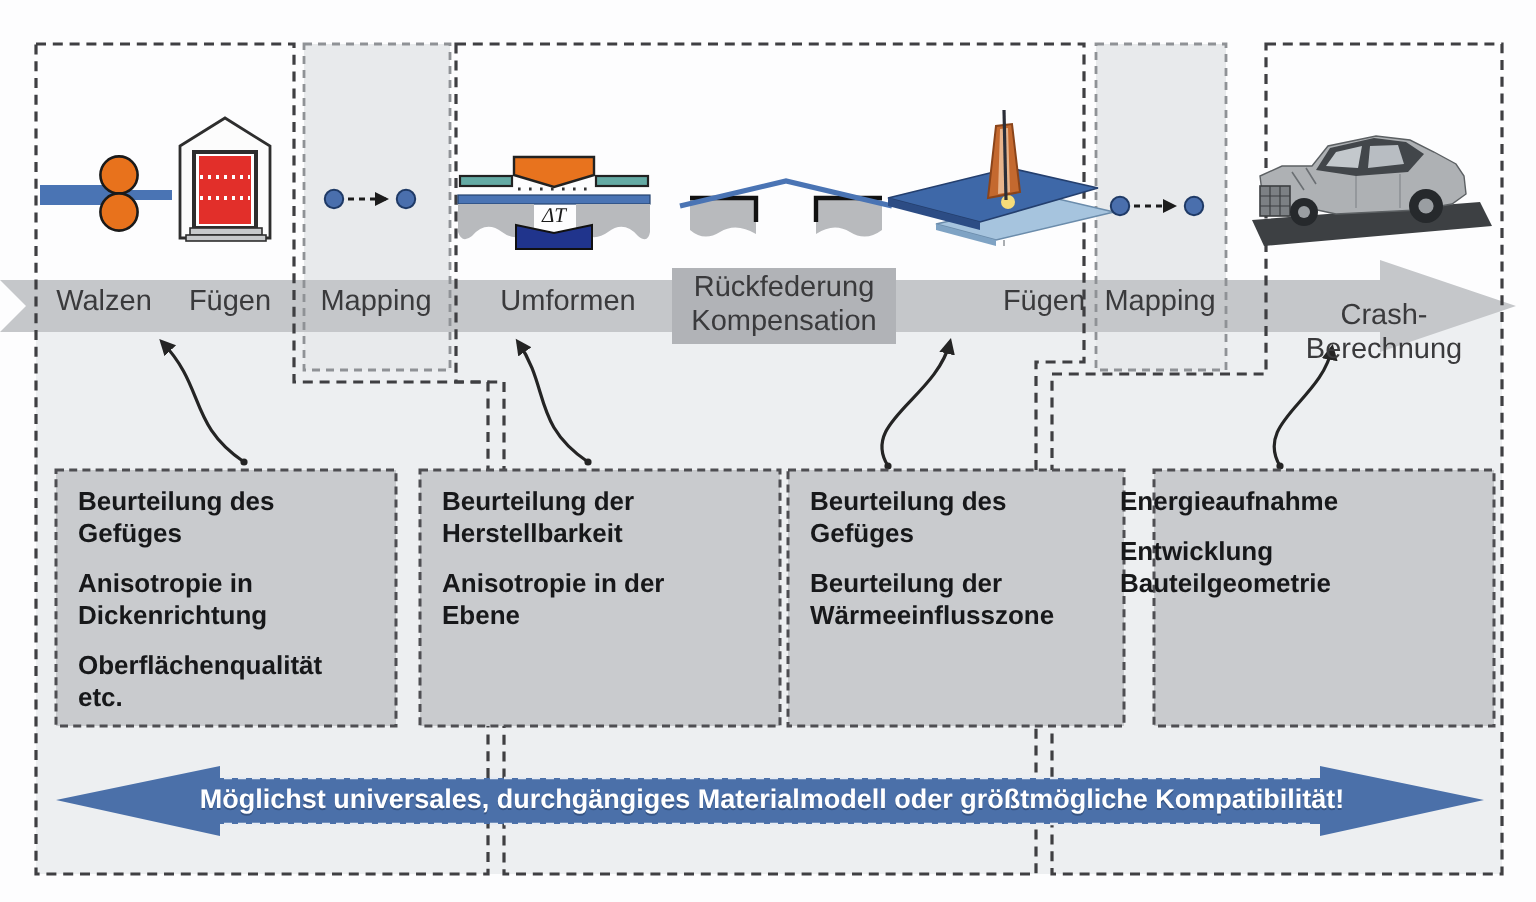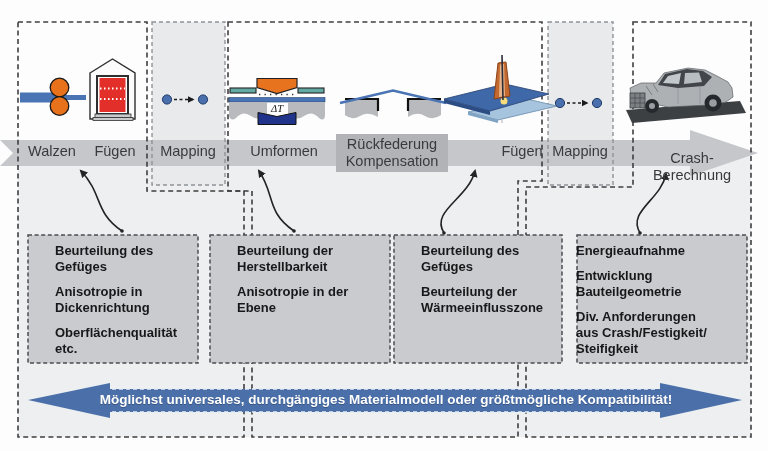--- a/index.html
+++ b/index.html
@@ -3,21 +3,21 @@
 <meta charset="utf-8">
 <style>
   html,body{margin:0;padding:0;background:#fff;}
   .canvas{position:relative;width:768px;height:451px;background:#fdfdfe;overflow:hidden;
           font-family:"Liberation Sans","DejaVu Sans",sans-serif;}
   .canvas svg{position:absolute;left:0;top:0;z-index:1;}
   .txt-layer{position:absolute;left:0;top:0;width:768px;height:451px;z-index:2;pointer-events:none;}
   .stage-label{position:absolute;transform:translateX(-50%);font-weight:normal;font-size:14.5px;
                color:#3a3a3c;white-space:pre-line;text-align:center;line-height:17px;}
   .anno-text{position:absolute;font-weight:bold;font-size:13px;color:#17181a;line-height:16px;}
-  .anno-text .para{white-space:pre-line;margin:0 0 9px 16px;}
+  .anno-text .para{white-space:pre-line;margin:0 0 9px 0;}
   .banner-text{position:absolute;left:30px;top:392px;width:712px;text-align:center;
                font-weight:bold;font-size:13.5px;color:#ffffff;text-shadow:0 1px 0 rgba(30,50,85,.45);
                white-space:nowrap;}
   .delta-t{position:absolute;left:263px;top:103px;width:28px;text-align:center;
            font-family:Liberation Serif, serif;font-style:italic;
            font-size:10.5px;color:#1b1b1b;}
 </style>
 </head>
 <body>
 
@@ -181,21 +181,18 @@
   <div class="anno-text" style="left:405px;top:243px;width:150px">
     <div class="para">Beurteilung des
 Gefüges</div>
     <div class="para">Beurteilung der
 Wärmeeinflusszone</div>
   </div>
   <div class="anno-text" style="left:560px;top:243px;width:155px">
     <div class="para">Energieaufnahme</div>
     <div class="para">Entwicklung
 Bauteilgeometrie</div>
-    <div class="para">Div. Anforderungen
-aus Crash/Festigkeit/
-Steifigkeit</div>
   </div>
 
   <div class="banner-text">Möglichst universales, durchgängiges Materialmodell oder größtmögliche Kompatibilität!</div>
 </div>
 
 </div>
 
 </body></html>

